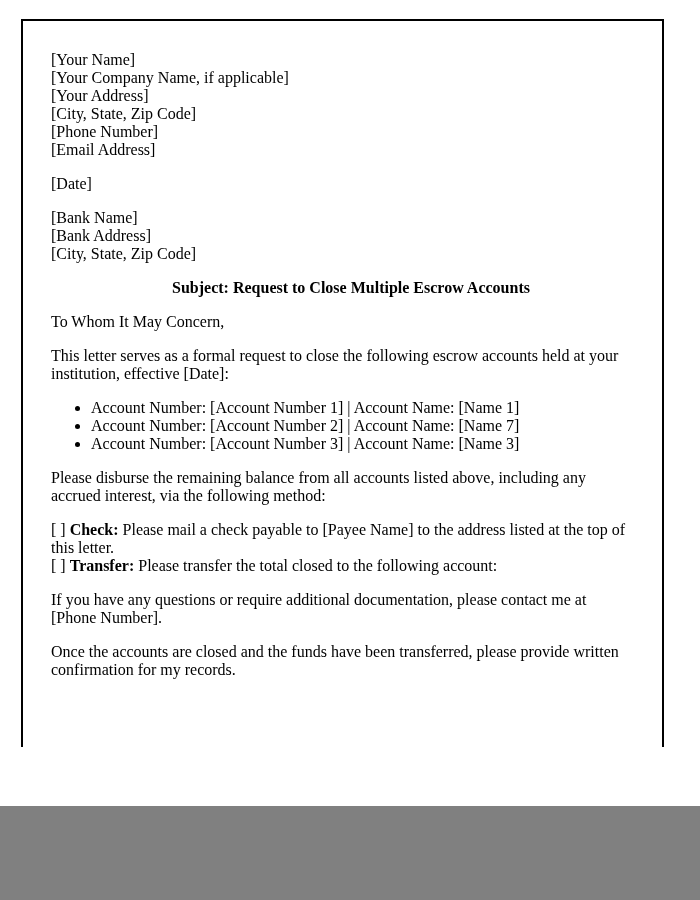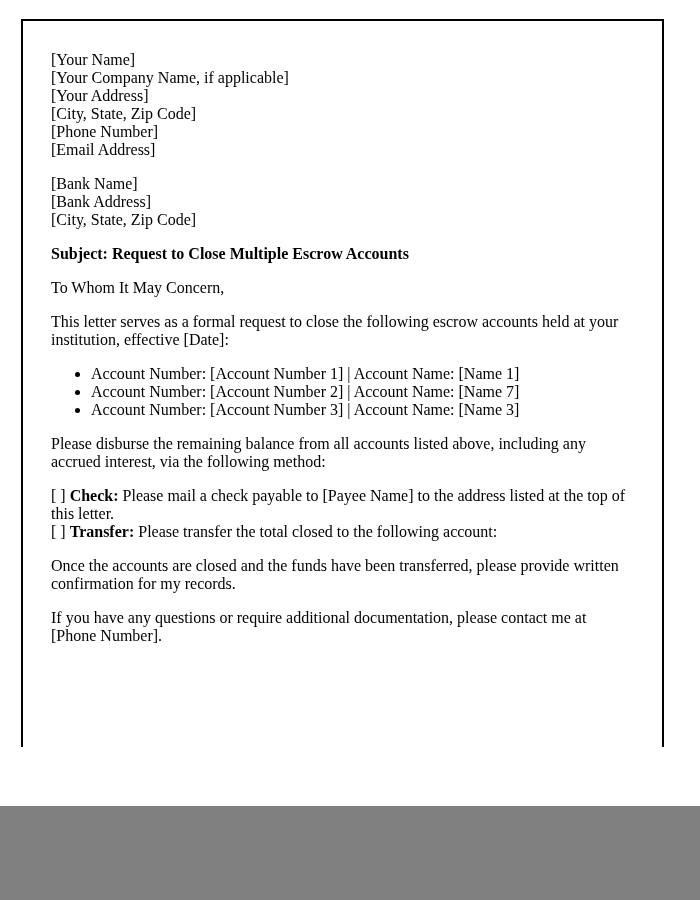--- a/index.html
+++ b/index.html
@@ -23,56 +23,57 @@
     border-bottom: none;
     padding: 14px 11px 10px 28px;
     overflow: hidden;
     font-size: 16px;
     line-height: 18px;
     color: #000000;
   }
   .letter-box p { margin: 16px 0; }
   .letter-box ul { margin: 16px 0; padding-left: 40px; font-family: Liberation Serif, serif; }
   .letter-box li { margin: 0; padding: 0; }
-  .subject { font-weight: bold; }
+  .subject { font-weight: bold; text-align: center; }
   strong { font-weight: bold; }
   [data-bind] { white-space: pre-line; }
   .gray-band {
     position: absolute;
     left: 0; top: 806px;
     width: 700px; height: 94px;
     background: #808080;
   }
 </style>
 </head>
 <body>
 
 <div class="page">
   <div class="letter-box">
     <p data-bind="letter.sender_block">[Your Name]
 [Your Company Name, if applicable]
 [Your Address]
 [City, State, Zip Code]
 [Phone Number]
 [Email Address]</p>
+    <p data-bind="letter.date">[Date]</p>
     <p data-bind="letter.bank_block">[Bank Name]
 [Bank Address]
 [City, State, Zip Code]</p>
     <p class="subject" data-bind="letter.subject">Subject: Request to Close Multiple Escrow Accounts</p>
     <p data-bind="letter.salutation">To Whom It May Concern,</p>
     <p data-bind="letter.intro">This letter serves as a formal request to close the following escrow accounts held at your
 institution, effective [Date]:</p>
     <ul>
       <li data-bind="letter.accounts.0">Account Number: [Account Number 1] | Account Name: [Name 1]</li>
       <li data-bind="letter.accounts.1">Account Number: [Account Number 2] | Account Name: [Name 7]</li>
       <li data-bind="letter.accounts.2">Account Number: [Account Number 3] | Account Name: [Name 3]</li>
     </ul>
     <p data-bind="letter.disburse">Please disburse the remaining balance from all accounts listed above, including any
 accrued interest, via the following method:</p>
     <p><span data-bind="letter.method.check_prefix">[ ] </span><strong data-bind="letter.method.check_label">Check:</strong><span data-bind="letter.method.check_text"> Please mail a check payable to [Payee Name] to the address listed at the top of
 this letter.</span><br><span data-bind="letter.method.transfer_prefix">[ ] </span><strong data-bind="letter.method.transfer_label">Transfer:</strong><span data-bind="letter.method.transfer_text"> Please transfer the total closed to the following account:</span><br></p>
+    <p data-bind="letter.questions">If you have any questions or require additional documentation, please contact me at
+[Phone Number].</p>
     <p data-bind="letter.confirmation">Once the accounts are closed and the funds have been transferred, please provide written
 confirmation for my records.</p>
-    <p data-bind="letter.questions">If you have any questions or require additional documentation, please contact me at
-[Phone Number].</p>
   </div>
   <div class="gray-band"></div>
 </div>
 
 </body></html>

